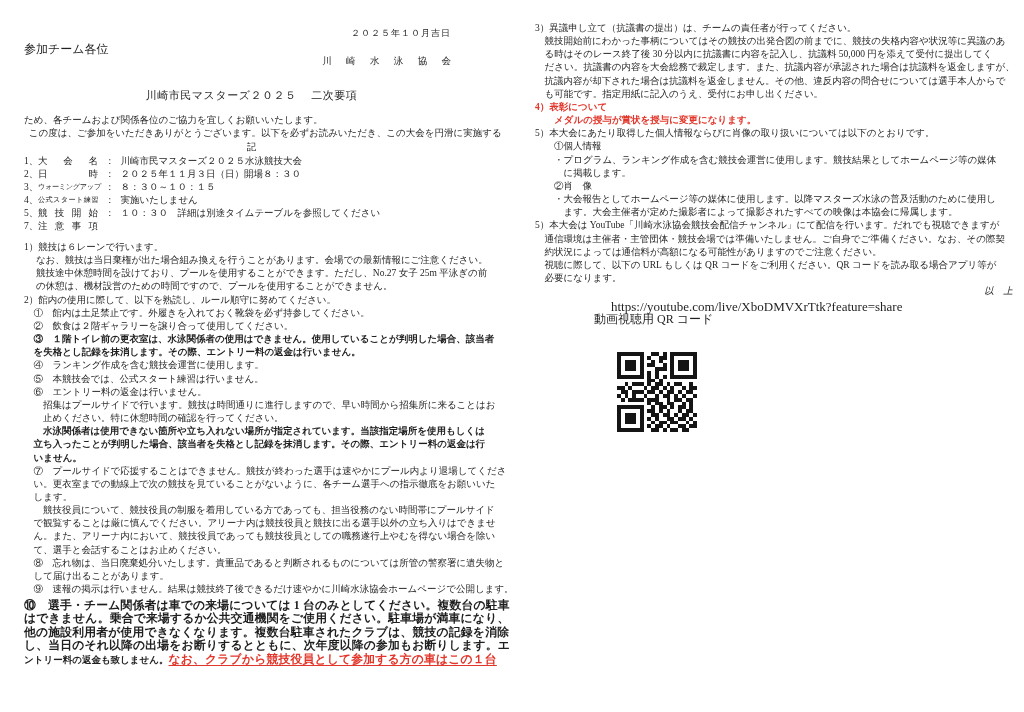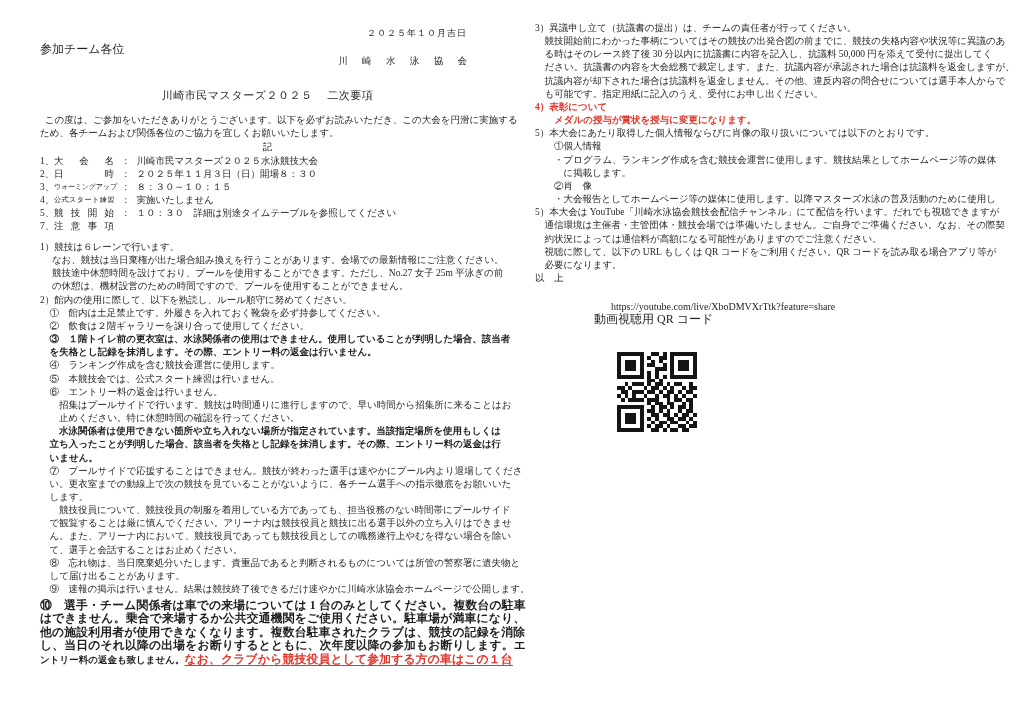--- a/index.html
+++ b/index.html
@@ -2,60 +2,60 @@
 <html><head>
 <meta charset="utf-8">
 <style>
   html,body{margin:0;padding:0;}
   body{
     width:1024px;height:712px;background:#ffffff;position:relative;overflow:hidden;
     font-family:"Liberation Serif","DejaVu Serif",serif;color:#1f1f1f;
     --red:#e2362b;
   }
   .pg{position:absolute;top:0;height:712px;}
-  .pg-left{left:40px;width:455px;}
+  .pg-left{left:24px;width:455px;}
   .pg-right{left:535px;width:455px;}
   .ln{white-space:pre;font-size:9.5px;line-height:13.15px;}
   .b{font-weight:bold;}
   .red{color:var(--red);}
-  .right{text-align:left;padding-right:2px;}
+  .right{text-align:right;padding-right:2px;font-style:italic;}
   .date{position:absolute;top:27px;left:0;width:100%;box-sizing:border-box;text-align:right;padding-right:28px;font-size:9px;letter-spacing:1px;white-space:pre;}
   .recipient{position:absolute;top:41px;left:0;font-size:12px;white-space:pre;}
   .org{position:absolute;top:55px;left:0;width:100%;box-sizing:border-box;text-align:right;padding-right:22px;font-size:9.5px;letter-spacing:6px;white-space:pre;}
   .title{position:absolute;top:88px;left:0;width:100%;text-align:center;font-size:11px;letter-spacing:.5px;white-space:pre;}
   .intro{position:absolute;top:114px;left:0;}
   .ki{position:absolute;top:141px;left:0;width:100%;text-align:center;font-size:9.5px;line-height:13.2px;}
   .overview{position:absolute;top:155px;left:0;}
   .ov-row{height:13.05px;line-height:13.05px;white-space:pre;font-size:9.5px;}
   .ov-num{display:inline-block;width:14px;}
   .ov-label{display:inline-block;width:60px;text-align:justify;text-align-last:justify;vertical-align:bottom;}
   .ov-label.compact{font-size:7.2px;letter-spacing:-.35px;}
   .ov-colon{display:inline-block;margin:0 6px 0 7px;}
   .notes-left{position:absolute;top:241px;left:0;}
   .car{position:absolute;top:599px;left:0;}
   .car .ln{font-size:11.8px;line-height:13.4px;font-weight:bold;letter-spacing:.2px;}
   .car .sm{font-size:9.5px;letter-spacing:0;}
   .car .rl{color:var(--red);text-decoration:underline;text-decoration-color:var(--red);text-underline-offset:2px;}
   .notes-right{position:absolute;top:22px;left:0;}
   .url-block{position:absolute;top:300px;left:35px;}
-  .url{font-size:10px;line-height:13.3px;white-space:pre;color:#1f1f1f;padding-left:41px;}
+  .url{font-size:13px;line-height:13.3px;white-space:pre;color:#1f1f1f;padding-left:41px;}
   .qr-label{font-size:12px;line-height:13.3px;white-space:pre;}
   #qr{position:absolute;left:82px;top:352px;width:80px;height:80px;shape-rendering:crispEdges;}
 </style>
 </head>
 <body style="--red: #e2362b;">
 
 <div class="pg pg-left">
   <div class="date">２０２５年１０月吉日</div>
   <div class="recipient">参加チーム各位</div>
   <div class="org">川 崎 水 泳 協 会</div>
   <div class="title">川崎市民マスターズ２０２５　 二次要項</div>
   <div class="intro" id="intro">
+      <div class="ln">ため、各チームおよび関係各位のご協力を宜しくお願いいたします。</div>
       <div class="ln">  この度は、ご参加をいただきありがとうございます。以下を必ずお読みいただき、この大会を円滑に実施する</div>
-      <div class="ln">ため、各チームおよび関係各位のご協力を宜しくお願いいたします。</div>
     </div>
   <div class="ki">記</div>
   <div class="overview" id="overview">
       <div class="ov-row"><span class="ov-num">1、</span><span class="ov-label">大会名</span><span class="ov-colon">：</span><span class="ov-value">川崎市民マスターズ２０２５水泳競技大会</span></div>
       <div class="ov-row"><span class="ov-num">2、</span><span class="ov-label">日時</span><span class="ov-colon">：</span><span class="ov-value">２０２５年１１月３日（日）開場８：３０</span></div>
       <div class="ov-row"><span class="ov-num">3、</span><span class="ov-label compact">ウォーミングアップ</span><span class="ov-colon">：</span><span class="ov-value">８：３０～１０：１５</span></div>
       <div class="ov-row"><span class="ov-num">4、</span><span class="ov-label compact">公式スタート練習</span><span class="ov-colon">：</span><span class="ov-value">実施いたしません</span></div>
       <div class="ov-row"><span class="ov-num">5、</span><span class="ov-label">競技開始</span><span class="ov-colon">：</span><span class="ov-value">１０：３０　詳細は別途タイムテーブルを参照してください</span></div>
       <div class="ov-row"><span class="ov-num">7、</span><span class="ov-label">注意事項</span></div>
     </div>
@@ -106,20 +106,21 @@
       <div class="ln">　抗議内容が却下された場合は抗議料を返金しません。その他、違反内容の問合せについては選手本人からで</div>
       <div class="ln">　も可能です。指定用紙に記入のうえ、受付にお申し出ください。</div>
       <div class="ln red b">4）表彰について</div>
       <div class="ln red b">　　メダルの授与が賞状を授与に変更になります。</div>
       <div class="ln">5）本大会にあたり取得した個人情報ならびに肖像の取り扱いについては以下のとおりです。</div>
       <div class="ln">　　①個人情報</div>
       <div class="ln">　　・プログラム、ランキング作成を含む競技会運営に使用します。競技結果としてホームページ等の媒体</div>
       <div class="ln">　　　に掲載します。</div>
       <div class="ln">　　②肖　像</div>
       <div class="ln">　　・大会報告としてホームページ等の媒体に使用します。以降マスターズ水泳の普及活動のために使用し</div>
+      <div class="ln">　　　ます。大会主催者が定めた撮影者によって撮影されたすべての映像は本協会に帰属します。</div>
       <div class="ln">5）本大会は YouTube「川崎水泳協会競技会配信チャンネル」にて配信を行います。だれでも視聴できますが</div>
       <div class="ln">　通信環境は主催者・主管団体・競技会場では準備いたしません。ご自身でご準備ください。なお、その際契</div>
       <div class="ln">　約状況によっては通信料が高額になる可能性がありますのでご注意ください。</div>
       <div class="ln">　視聴に際して、以下の URL もしくは QR コードをご利用ください。QR コードを読み取る場合アプリ等が</div>
       <div class="ln">　必要になります。</div>
       <div class="ln right">以　上</div>
     </div>
   <div class="url-block">
     <div class="url">https://youtube.com/live/XboDMVXrTtk?feature=share</div>
     <div class="qr-label">　　動画視聴用 QR コード</div>

